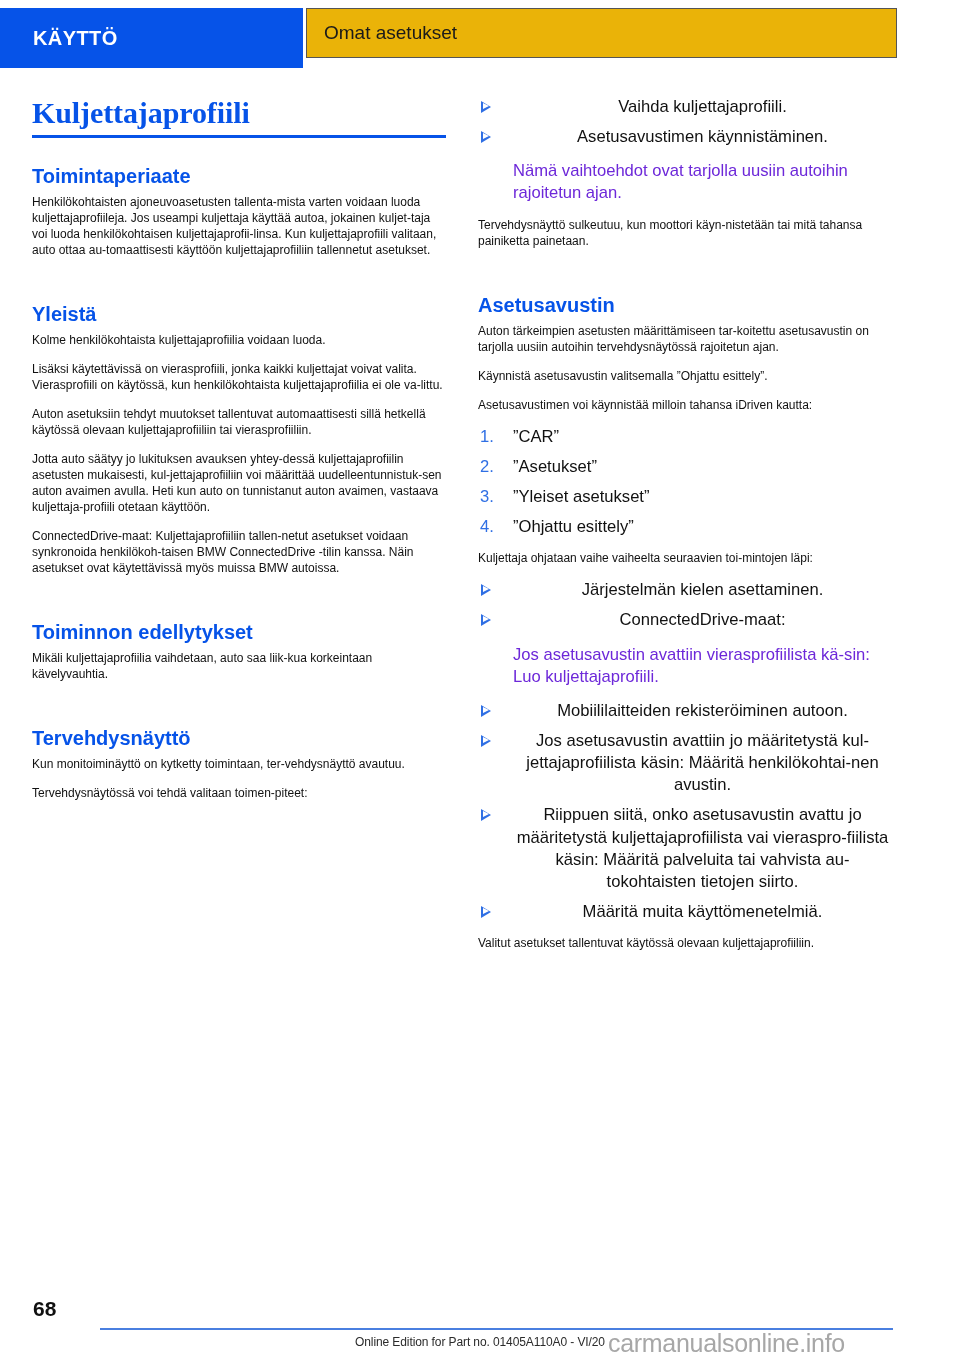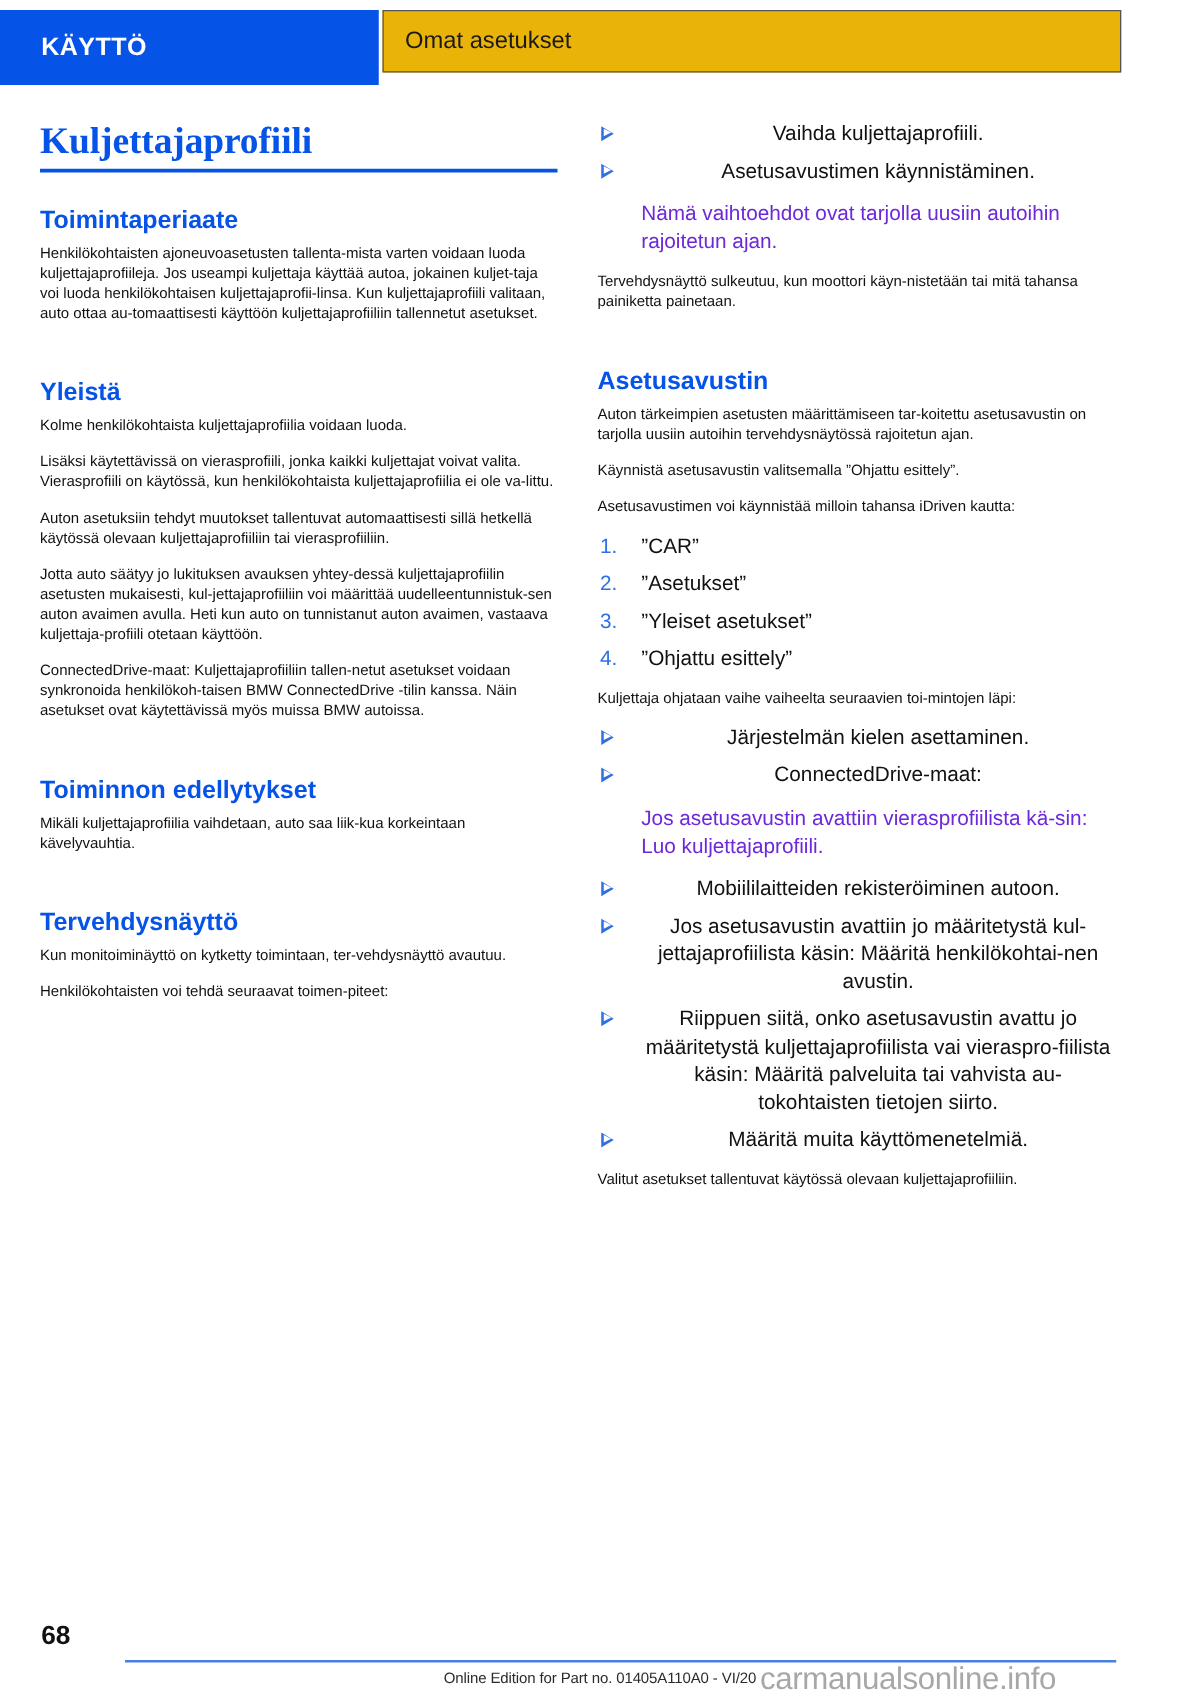--- a/index.html
+++ b/index.html
@@ -246,21 +246,21 @@
   <p class="para">Lisäksi käytettävissä on vierasprofiili, jonka kaikki kuljettajat voivat valita. Vierasprofiili on käytössä, kun henkilökohtaista kuljettajaprofiilia ei ole va-littu.</p>
   <p class="para">Auton asetuksiin tehdyt muutokset tallentuvat automaattisesti sillä hetkellä käytössä olevaan kuljettajaprofiiliin tai vierasprofiiliin.</p>
   <p class="para">Jotta auto säätyy jo lukituksen avauksen yhtey-dessä kuljettajaprofiilin asetusten mukaisesti, kul-jettajaprofiiliin voi määrittää uudelleentunnistuk-sen auton avaimen avulla. Heti kun auto on tunnistanut auton avaimen, vastaava kuljettaja-profiili otetaan käyttöön.</p>
   <p class="para">ConnectedDrive-maat: Kuljettajaprofiiliin tallen-netut asetukset voidaan synkronoida henkilökoh-taisen BMW ConnectedDrive -tilin kanssa. Näin asetukset ovat käytettävissä myös muissa BMW autoissa.</p>
 
   <h2 class="sec spaced">Toiminnon edellytykset</h2>
   <p class="para">Mikäli kuljettajaprofiilia vaihdetaan, auto saa liik-kua korkeintaan kävelyvauhtia.</p>
 
   <h2 class="sec spaced">Tervehdysnäyttö</h2>
   <p class="para">Kun monitoiminäyttö on kytketty toimintaan, ter-vehdysnäyttö avautuu.</p>
-  <p class="para">Henkilökohtaisten voi tehdä seuraavat toimen-piteet:</p>
+  <p class="para">Tervehdysnäytössä voi tehdä valitaan toimen-piteet:</p>
 
 </div>
 
 <div class="col col-right">
 
   <ul class="blist">
     <li>
       <span class="tri"></span>
       <span>Vaihda kuljettajaprofiili.</span>
     </li>

